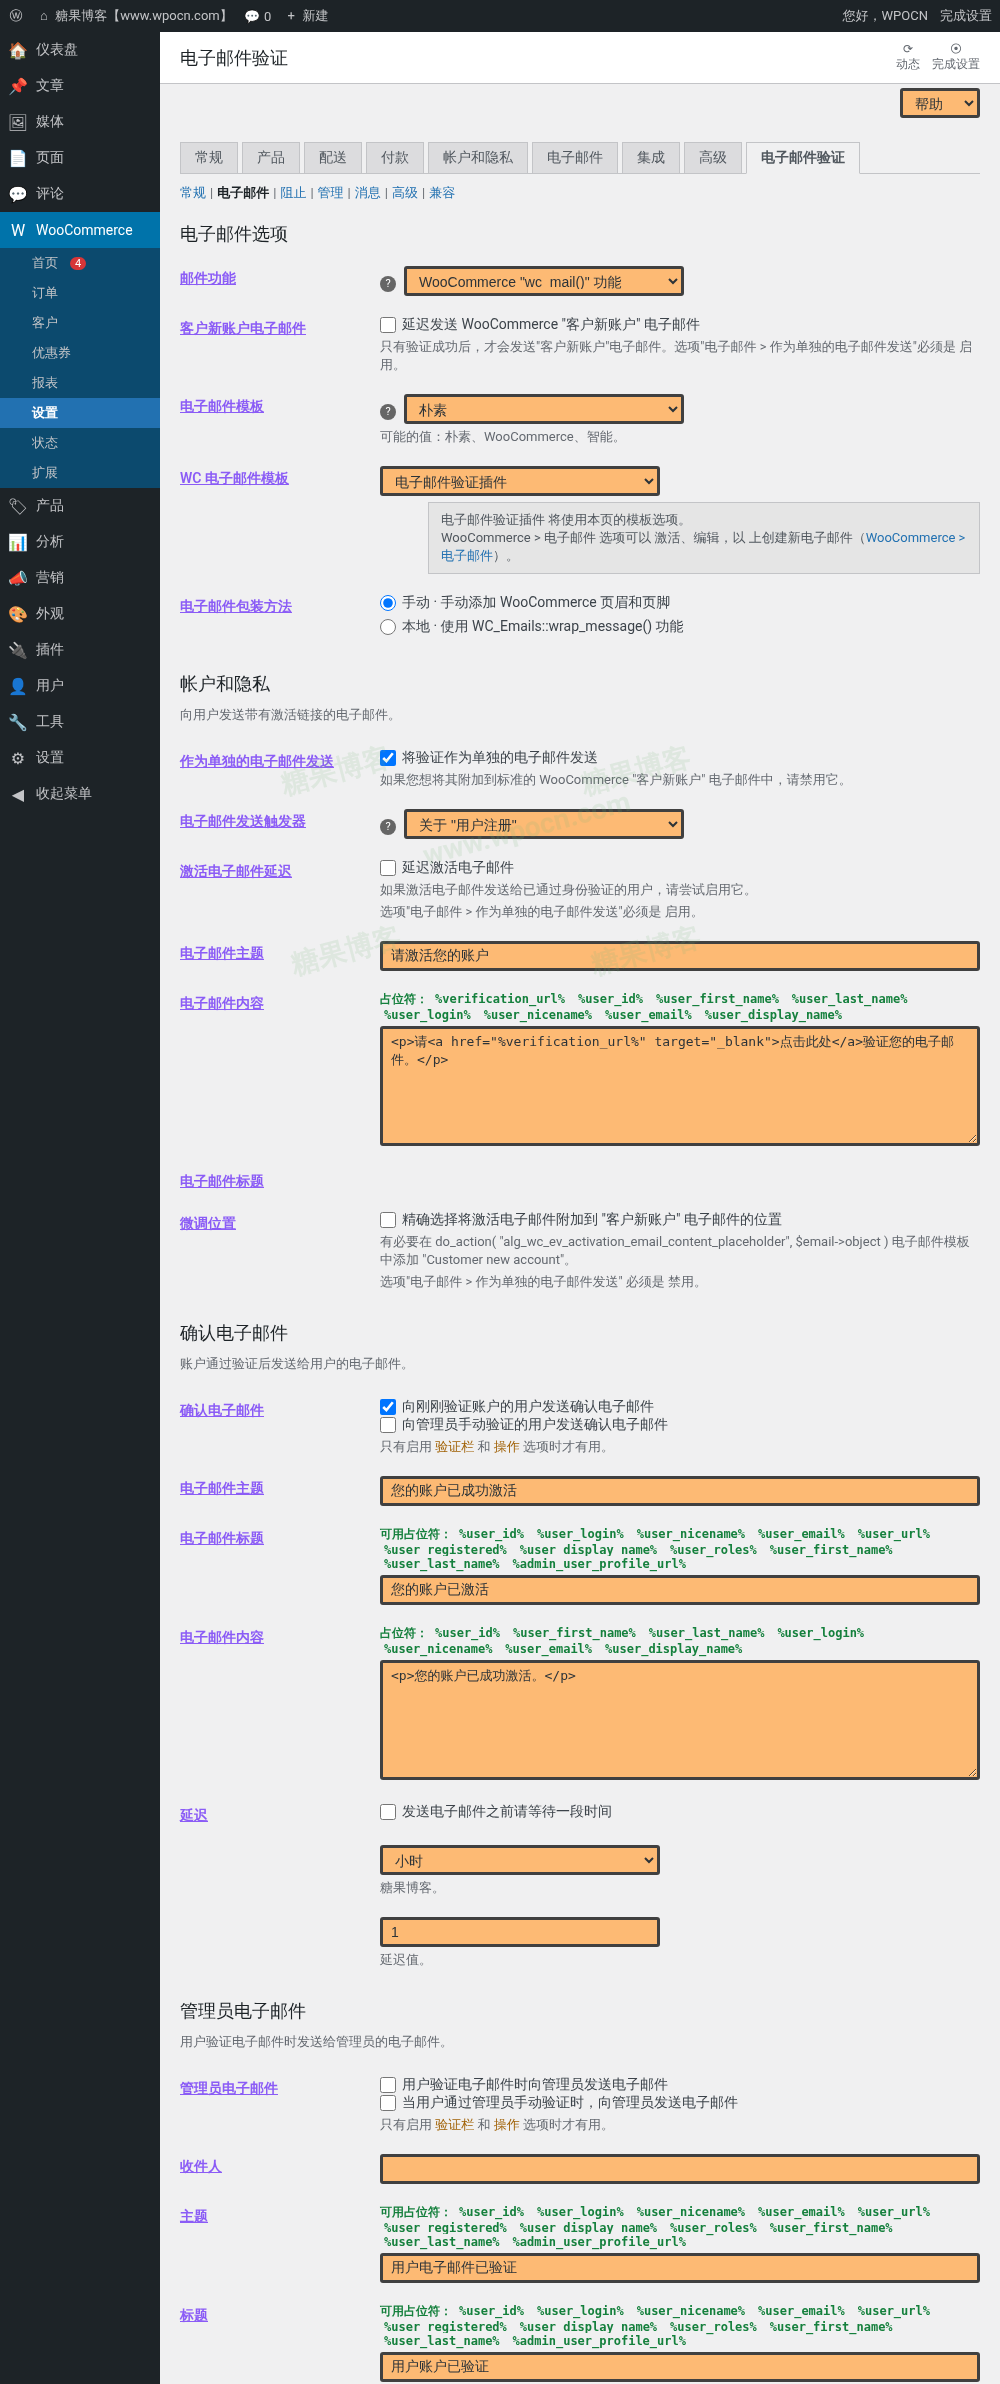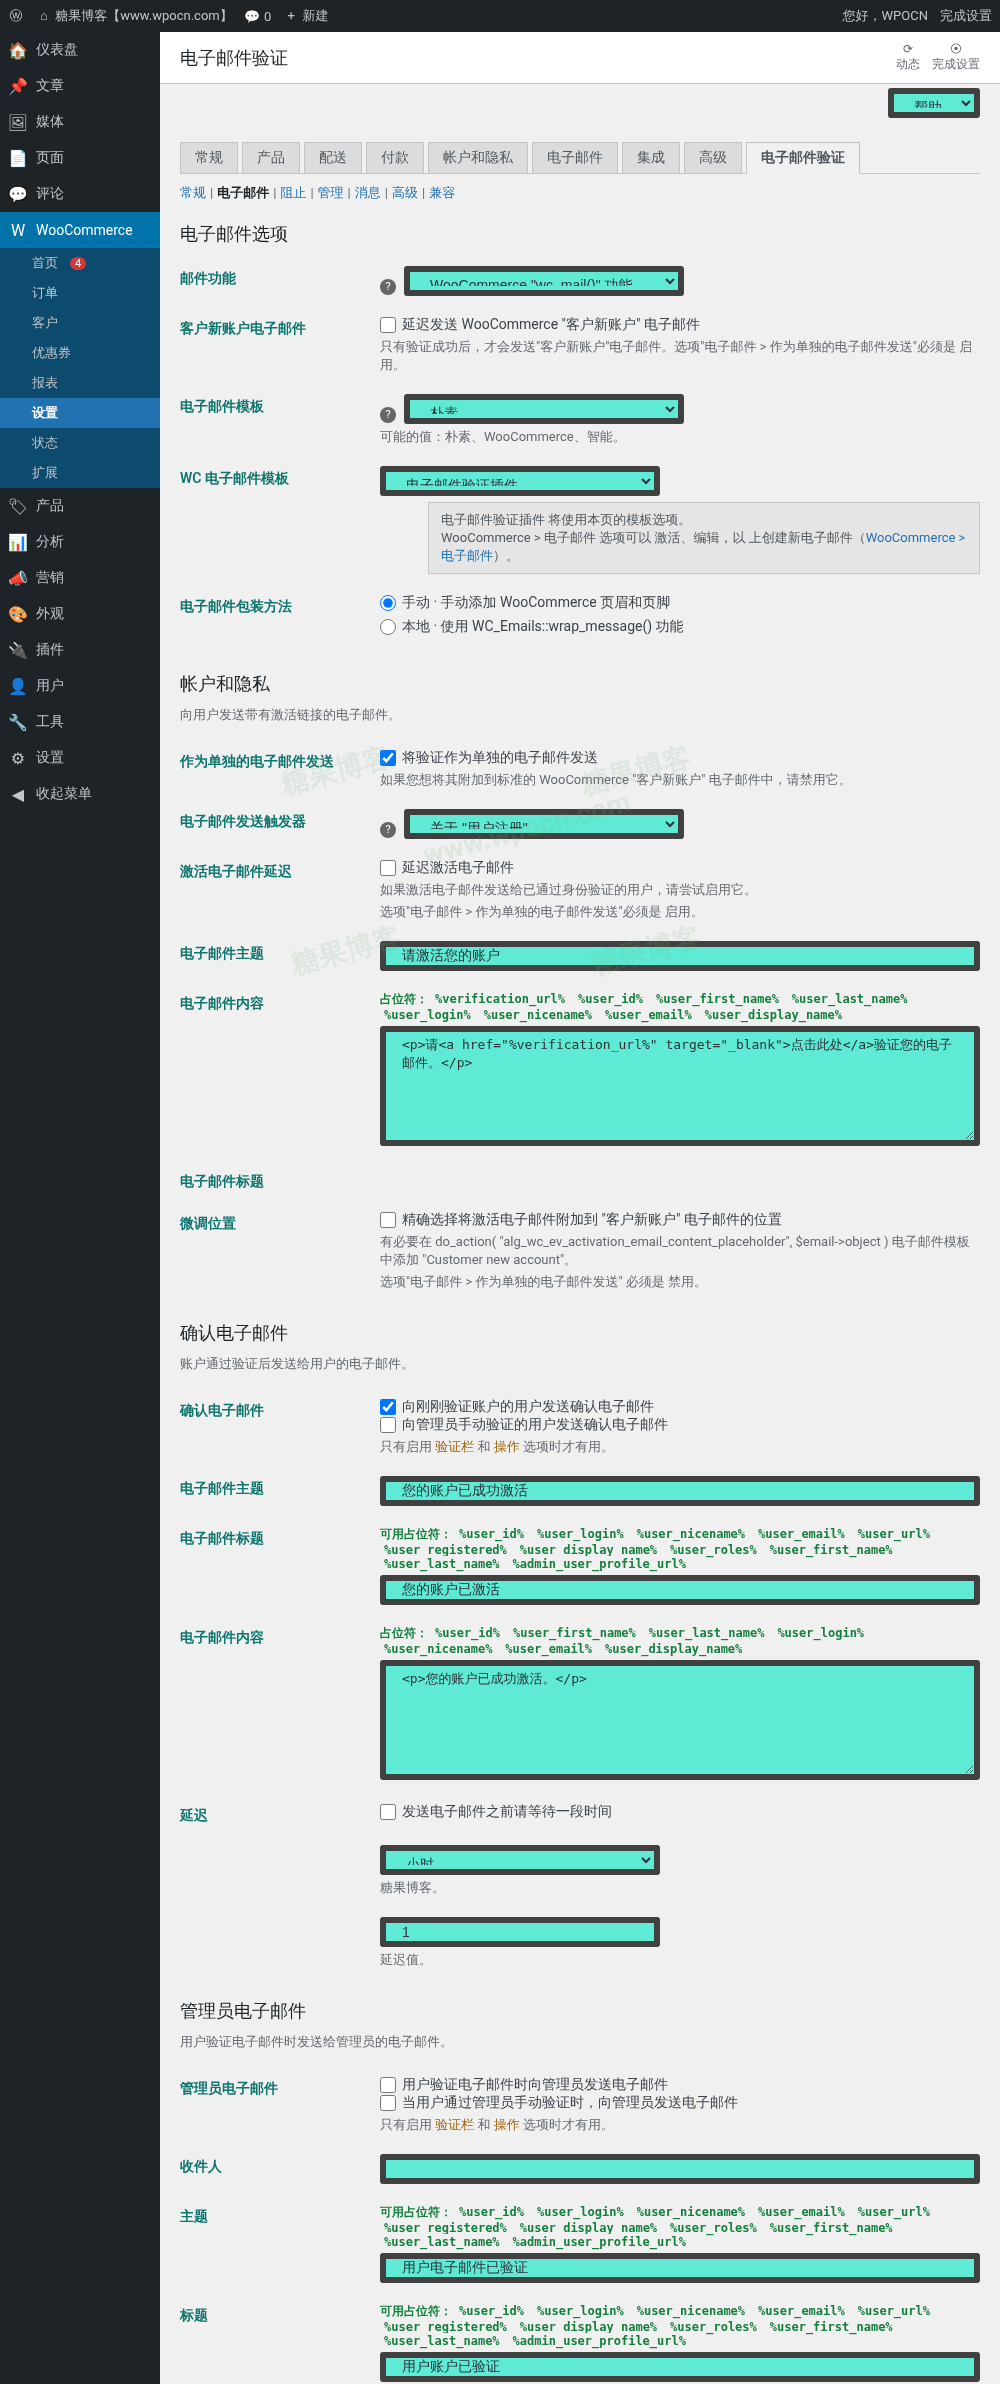--- a/index.html
+++ b/index.html
@@ -29,24 +29,24 @@
 .nav-tabs { border-bottom: 1px solid #c3c4c7; display: flex; gap: 0; margin-bottom: 10px; }
 .nav-tabs a { display: inline-block; padding: 6px 14px; background: #dcdcde; border: 1px solid #c3c4c7; border-bottom: none; margin-right: 4px; color: #50575e; text-decoration: none; font-size: 14px; }
 .nav-tabs a.active { background: #f0f0f1; border-bottom: 1px solid #f0f0f1; margin-bottom: -1px; font-weight: 600; }
 .sub-nav { margin: 10px 0 20px; font-size: 13px; }
 .sub-nav a { color: #2271b1; text-decoration: none; }
 .sub-nav .sep { color: #646970; margin: 0 4px; }
 .sub-nav .current { color: #1d2327; font-weight: 600; }
 h2.section-title { font-size: 18px; font-weight: 400; margin: 20px 0 10px; color: #1d2327; }
 .section-desc { color: #646970; margin-bottom: 15px; font-size: 13px; }
 .form-row { display: flex; align-items: flex-start; padding: 10px 0; }
-.form-row .label { width: 200px; flex-shrink: 0; font-weight: 600; font-size: 14px; color: #0f766e; padding-top: 4px; }
+.form-row .label { width: 200px; flex-shrink: 0; font-weight: 600; font-size: 14px; color: #8b5cf6; padding-top: 4px; text-decoration: underline; }
 .form-row .field { flex: 1; }
 .help-tip { display: inline-block; width: 16px; height: 16px; background: #666; color: #fff; border-radius: 50%; text-align: center; font-size: 11px; line-height: 16px; margin-right: 8px; cursor: help; }
-select, input[type="text"], textarea, input[type="number"] { border: 6px solid #404040; border-radius: 3px; padding: 4px 16px; font-size: 14px; background: #5eead4; color: #2c3338; }
+select, input[type="text"], textarea, input[type="number"] { border: 3px solid #404040; border-radius: 3px; padding: 4px 8px; font-size: 14px; background: #fdba74; color: #2c3338; }
 select { min-width: 280px; height: 30px; }
 input[type="text"] { width: 100%; max-width: 640px; height: 30px; }
 input[type="number"] { width: 280px; height: 30px; }
 textarea { width: 100%; max-width: 640px; min-height: 120px; font-family: Consolas, Monaco, monospace; font-size: 13px; resize: vertical; }
 .description { color: #646970; font-size: 13px; margin-top: 4px; }
 .description code, .placeholder-hint code { background: #f0f0f1; padding: 1px 4px; font-size: 12px; }
 .placeholder-hint { color: #15803d; font-size: 12px; margin-bottom: 4px; font-weight: bold; }
 .placeholder-hint code { margin-right: 2px; }
 .info-box { background: #e5e5e5; border: 1px solid #c3c4c7; padding: 8px 12px; font-size: 13px; max-width: 640px; color: #50575e; margin-left: 48px; }
 .info-box a { color: #2271b1; text-decoration: none; }

